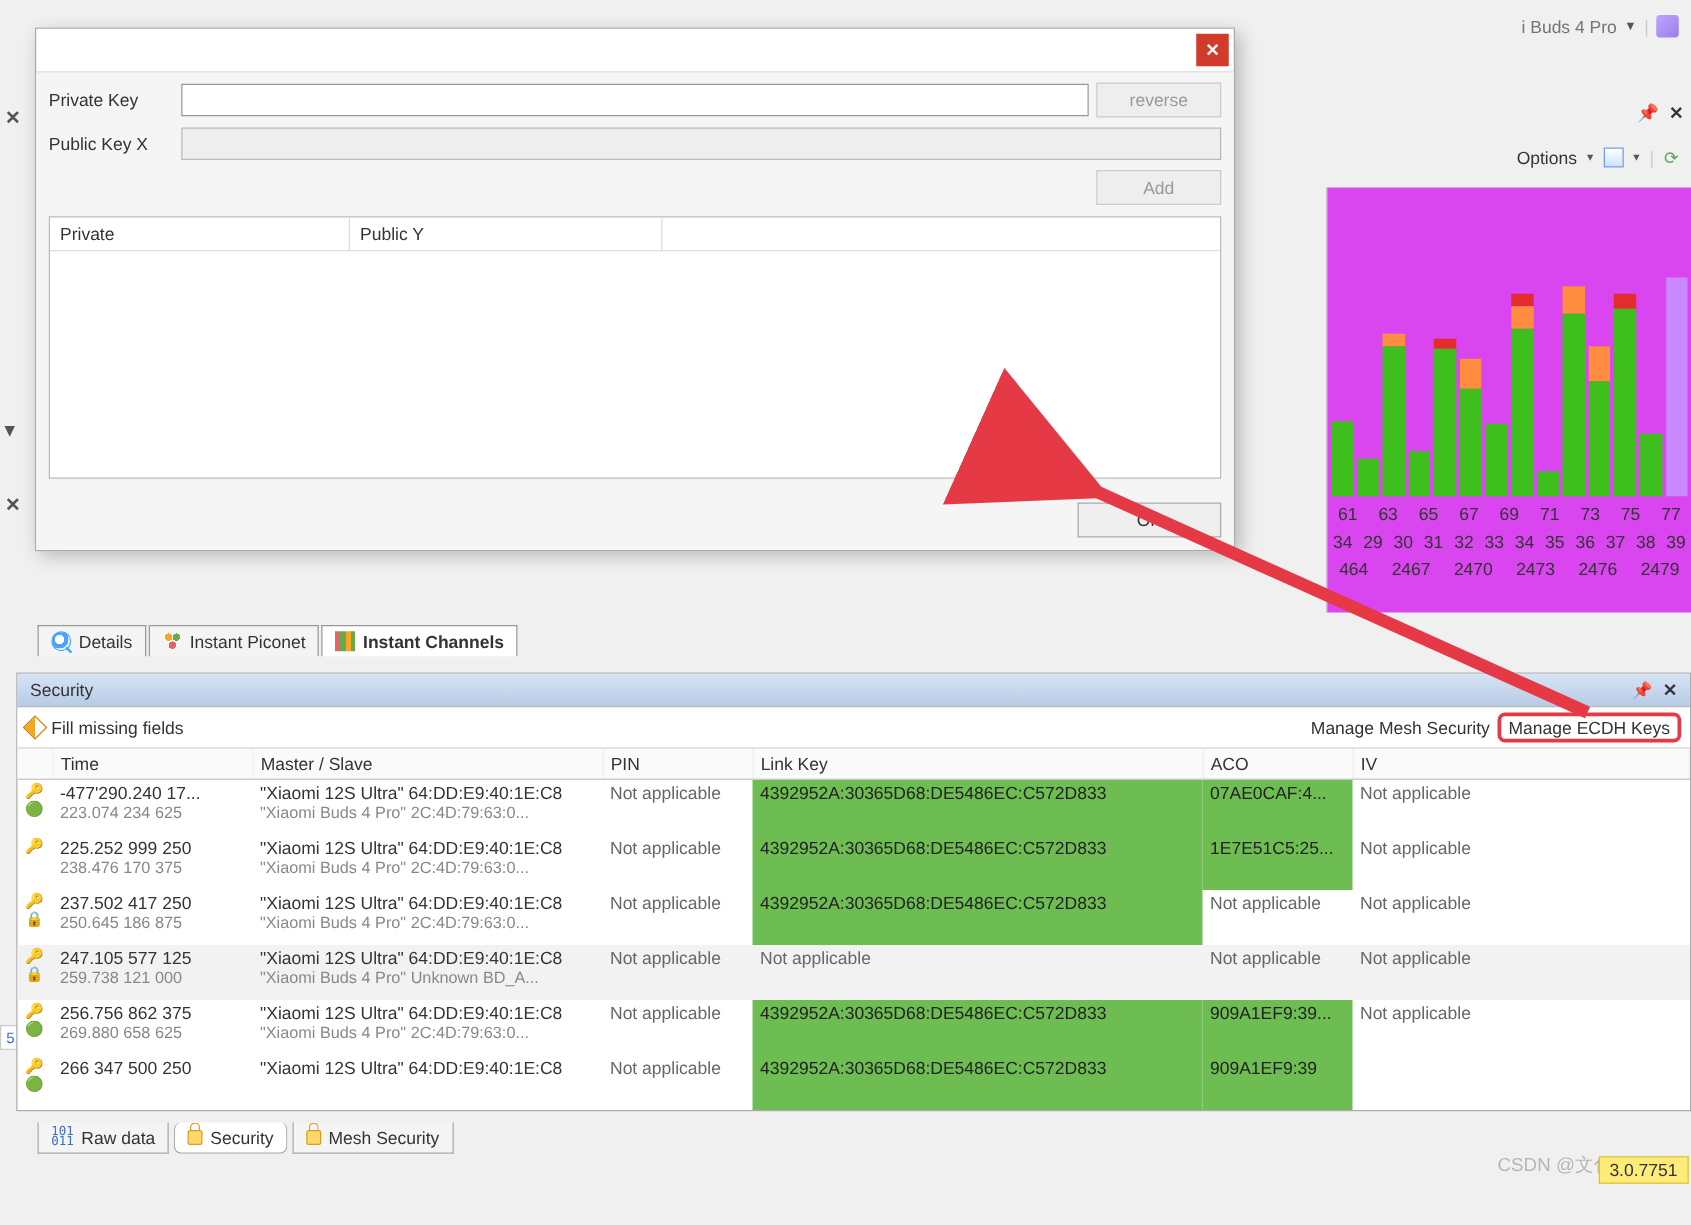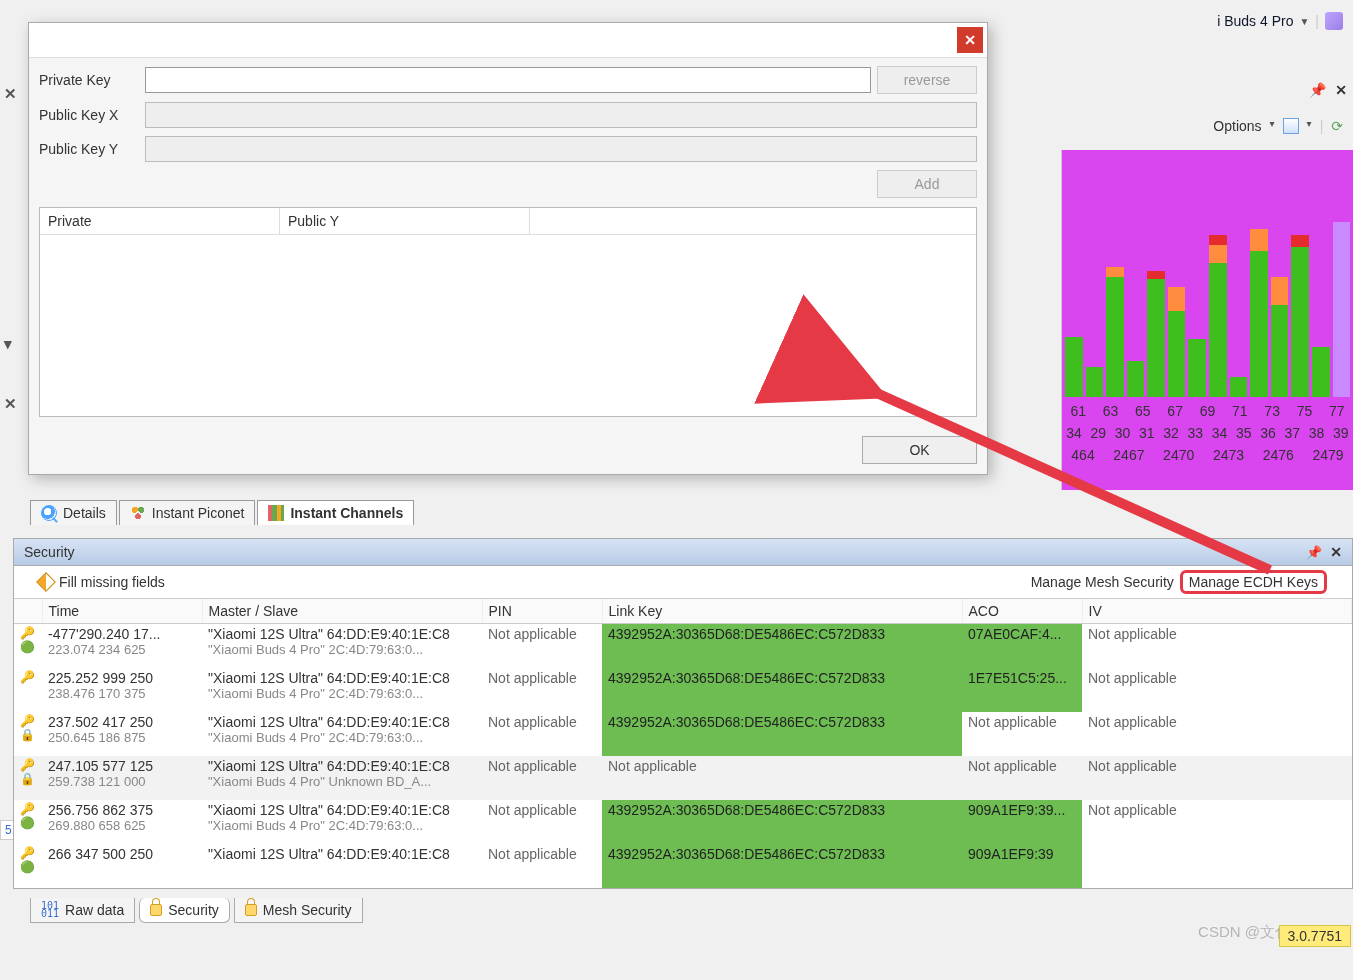--- a/index.html
+++ b/index.html
@@ -1,19 +1,19 @@
 <!DOCTYPE html>
 <html><head>
 <meta charset="utf-8">
 <style>
 *{box-sizing:border-box;margin:0;padding:0;font-family:"Segoe UI",Tahoma,sans-serif;font-size:14px;color:#333}
 body{background:#f0f0f0;width:1353px;height:980px;position:relative;overflow:hidden}
 .bg-toolbar{position:absolute;right:0;top:8px;display:flex;align-items:center;gap:6px;padding:4px 10px;color:#777}
 .bg-toolbar .cube{width:18px;height:18px;background:linear-gradient(135deg,#bfa4ff,#9b7ee8);border-radius:3px;display:inline-block}
-.bg-toolbar .dd{color:#0f172a}
+.bg-toolbar .dd{color:#737373}
 .bg-options{position:absolute;right:6px;top:82px;display:flex;align-items:center;gap:8px;color:#777}
 .chart-area{position:absolute;right:0;top:150px;width:292px;height:340px;background:#d946ef;border-left:1px solid #ccc}
 .chart-bars{height:250px;display:flex;align-items:flex-end;gap:3px;padding:3px}
 .bar{flex:1;display:flex;flex-direction:column;justify-content:flex-end}
 .bar div{width:100%}
 .bar .green{background:#3fbf1e}
 .bar .orange{background:#ff8c3f}
 .bar .red{background:#e42c2c}
 .bar .purple{background:#c98aff}
 .axis{font-size:12px;color:#3a6fcc;display:flex;justify-content:space-around;padding:3px 0}
@@ -43,21 +43,21 @@
 .tab.active{background:#fff;font-weight:600}
 .icon16{width:16px;height:16px;display:inline-block}
 .i-mag{background:radial-gradient(circle at 40% 40%,#fff 30%,#4aa3ff 32% 60%,transparent 61%);border-radius:50%;border:1px solid #4aa3ff;position:relative}
 .i-mag::after{content:"";position:absolute;width:6px;height:2px;background:#4aa3ff;transform:rotate(45deg);bottom:-1px;right:-2px}
 .i-dots{background:radial-gradient(circle at 30% 30%,#f5a623 0 3px,transparent 3px),radial-gradient(circle at 70% 30%,#6aa84f 0 3px,transparent 3px),radial-gradient(circle at 50% 70%,#e06666 0 3px,transparent 3px)}
 .i-bars{background:linear-gradient(to right,#e06666 0 25%,#6aa84f 25% 55%,#f5a623 55% 80%,#6aa84f 80% 100%)}
 .sec-panel{position:absolute;top:538px;left:13px;right:0;background:#fff;border:1px solid #aaa}
 .sec-panel .hd{background:linear-gradient(#d7e3f4,#b7cbe6);padding:5px 10px;display:flex;justify-content:space-between;align-items:center;border-bottom:1px solid #aaa}
 .sec-panel .hd .r{display:flex;gap:8px;align-items:center}
 .pin-ic{font-size:13px;color:#555}
-.sec-toolbar{display:flex;justify-content:space-between;align-items:center;padding:4px 25px;background:#fff;border-bottom:1px solid #ccc}
+.sec-toolbar{display:flex;justify-content:space-between;align-items:center;padding:4px 7px;background:#fff;border-bottom:1px solid #ccc}
 .sec-toolbar .l{display:flex;align-items:center;gap:6px}
 .sec-toolbar .r{display:flex;align-items:center;gap:6px}
 .redbox{border:3px solid #e63946;border-radius:6px;padding:1px 6px}
 .pencil{width:14px;height:14px;background:linear-gradient(135deg,#f5a623 50%,#fff 50%);border:1px solid #cc8400;transform:rotate(-45deg)}
 .sec-table{width:100%;border-collapse:collapse}
 .sec-table th{font-weight:400;text-align:left;padding:4px 6px;border-bottom:1px solid #ccc;border-right:1px solid #eee;background:#fafafa;font-size:14px}
 .sec-table td{padding:2px 6px;vertical-align:top;font-size:14px;border:none}
 .sec-table tr.row{height:44px}
 .sub{color:#888;font-size:13px;display:block}
 .cell-green{background:#6ebd52;color:#222}
@@ -85,21 +85,21 @@
 </div>
 
 <div class="xclose a">✕</div>
 <div class="xclose b">▾</div>
 <div class="xclose c">✕</div>
 
 <div class="bg-options">
   <span>📌</span>
   <span style="font-weight:bold">✕</span>
 </div>
-<div style="position:absolute;right:10px;top:118px;display:flex;gap:8px;align-items:flex-start">
+<div style="position:absolute;right:10px;top:118px;display:flex;gap:8px;align-items:center">
   <span class="lbl">Options</span>
   <span class="drop">▾</span>
   <span class="ico-sm ico-doc"></span>
   <span class="drop">▾</span>
   <span style="color:#ccc">|</span>
   <span style="color:#5aa35a">⟳</span>
 </div>
 
 <div class="chart-area">
   <div class="chart-bars" id="chartbars">
@@ -196,24 +196,20 @@
     <div class="dlg-close">✕</div>
   </div>
   <div class="dlg-body">
     <div class="form-row">
       <label>Private Key</label>
       <input style="">
       <button>reverse</button>
     </div>
     <div class="form-row">
       <label>Public Key X</label>
-      <input class="ro" readonly="" style="">
-    </div>
-    <div class="form-row">
-      <label>Public Key Y</label>
       <input class="ro" readonly="" style="">
     </div>
     <div class="add-btn">
         <button style="width:100px;height:28px;background:#eee;border:1px solid #ccc;color:#999">Add</button>
       </div>
     <div class="grid">
       <div class="grid-head">
         <div>Private</div>
         <div>Public Y</div>
       </div>

